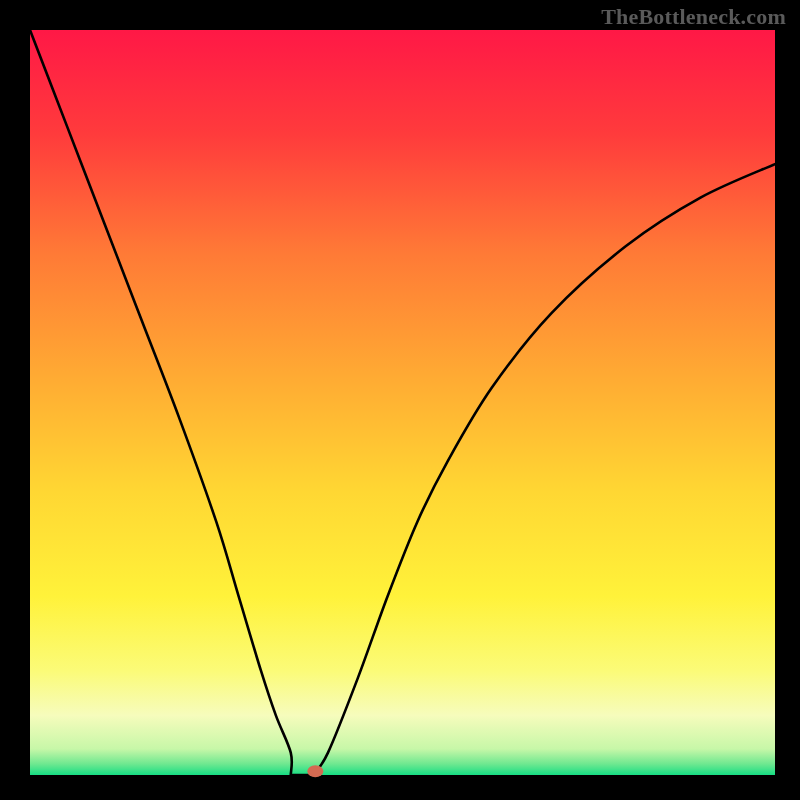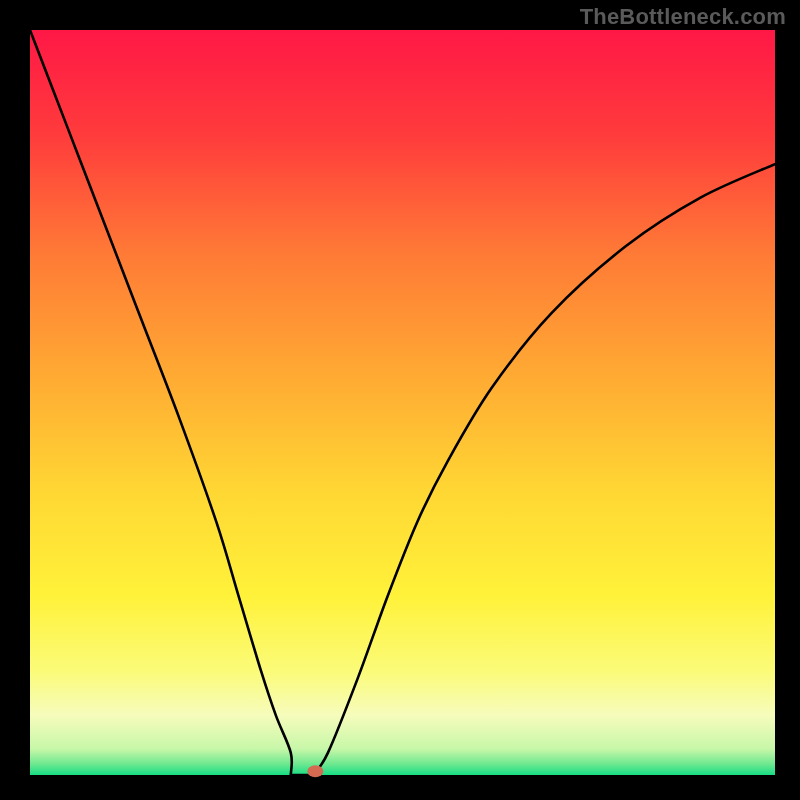--- a/index.html
+++ b/index.html
@@ -19,20 +19,21 @@
   }
   .watermark {
     position: absolute;
     top: 4px;
     right: 14px;
     color: #5a5a5a;
     font-size: 22px;
     font-weight: 600;
     letter-spacing: 0.2px;
     user-select: none;
+    font-family: Liberation Serif, serif;
   }
   svg {
     position: absolute;
     top: 0;
     left: 0;
   }
 </style>
 </head>
 <body>
 

